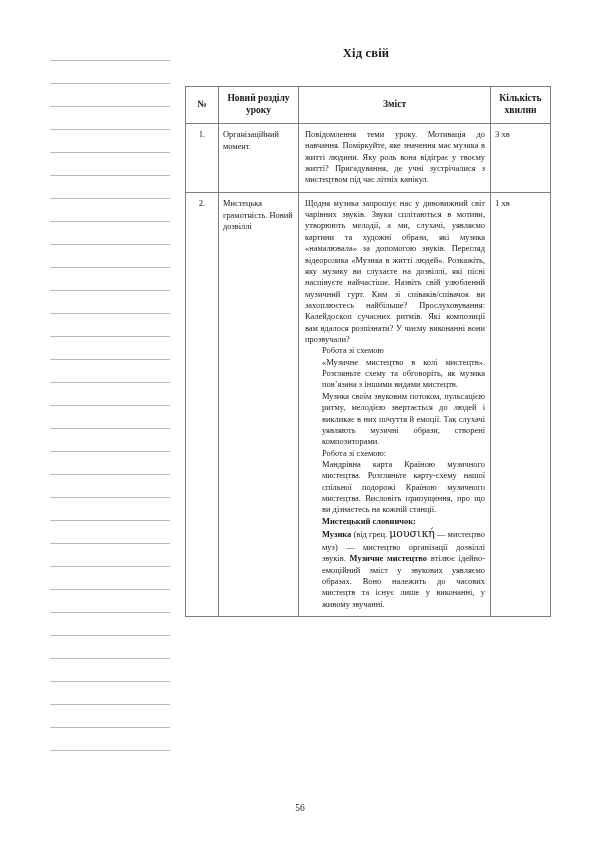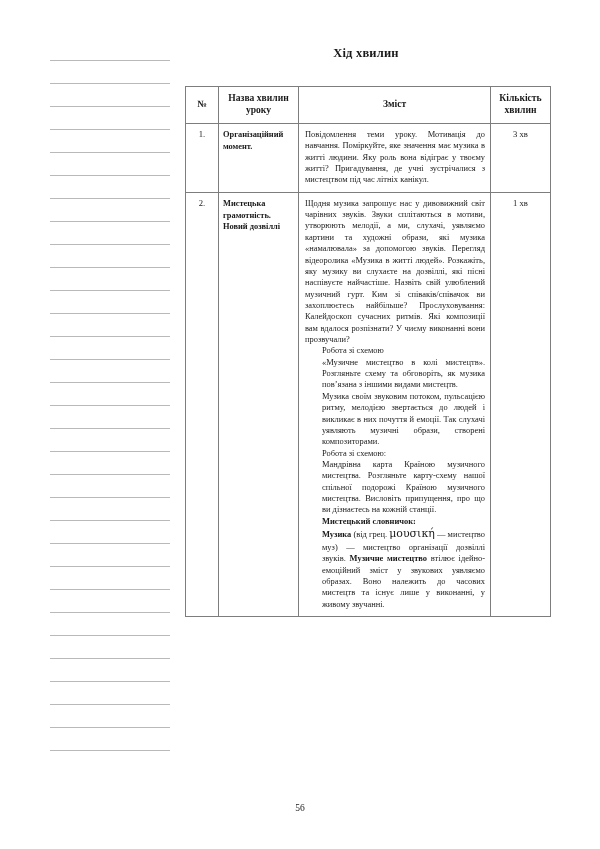--- a/index.html
+++ b/index.html
@@ -77,35 +77,34 @@
   col.c-sect   { width: 80px; }
   col.c-cont   { width: 192px; }
   col.c-min    { width: 60px; }
 
   td.cell-num {
     text-align: center;
     font-size: 8.6px;
     padding-top: 5px;
   }
   td.cell-section {
-    font-weight: bold;
+    font-weight: normal;
     font-size: 8.4px;
     line-height: 1.4;
     padding-top: 5px;
   }
   td.cell-content {
     text-align: justify;
     text-align-last: left;
     hyphens: manual;
     padding: 5px 5px 6px 6px;
     font-size: 8.45px;
     line-height: 1.345;
   }
   td.cell-minutes {
-    text-align: center;
     font-size: 8.6px;
     padding-top: 5px;
     margin-top: 18px;
   }
   .para { margin: 0; text-align: justify; }
   .para + .para { margin-top: 0px; margin-left: 17px; }
   .it { }
   .bd { font-weight: bold; }
   .greek { font-family: "DejaVu Serif", serif; font-size: 11px; }
 
@@ -117,21 +116,21 @@
     width: 600px;
     text-align: center;
     font-size: 9.5px;
   }
 </style>
 </head>
 <body>
 
 <div class="page">
 
-  <div class="doc-title">Хід хвилин</div>
+  <div class="doc-title">Хід свій</div>
 
   <div class="ruled-lines">
       <div class="ruled-line" style="top: 0px;"></div>
       <div class="ruled-line" style="top: 23px;"></div>
       <div class="ruled-line" style="top: 46px;"></div>
       <div class="ruled-line" style="top: 69px;"></div>
       <div class="ruled-line" style="top: 92px;"></div>
       <div class="ruled-line" style="top: 115px;"></div>
       <div class="ruled-line" style="top: 138px;"></div>
       <div class="ruled-line" style="top: 161px;"></div>
@@ -163,21 +162,21 @@
   <table class="lesson-table">
     <colgroup>
       <col class="c-num">
       <col class="c-sect">
       <col class="c-cont">
       <col class="c-min">
     </colgroup>
     <thead>
       <tr>
         <th>№</th>
-        <th>Назва хвилин уроку</th>
+        <th>Новий розділу уроку</th>
         <th>Зміст</th>
         <th>Кількість хвилин</th>
       </tr>
     </thead>
     <tbody>
         <tr>
           <td class="cell-num">1.</td>
           <td class="cell-section">Організаційний момент.</td>
           <td class="cell-content">
             <div class="para">Повідомлення теми уроку. Мотивація до навчання. Поміркуйте, яке значення має музика в житті людини. Яку роль вона відіграє у твоєму житті? Пригадування, де учні зустрічалися з мистецтвом під час літніх канікул.</div>

